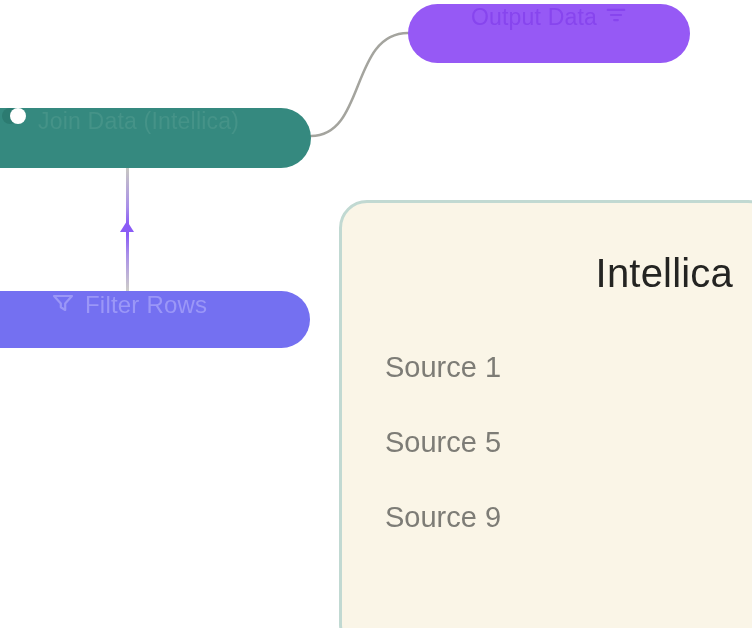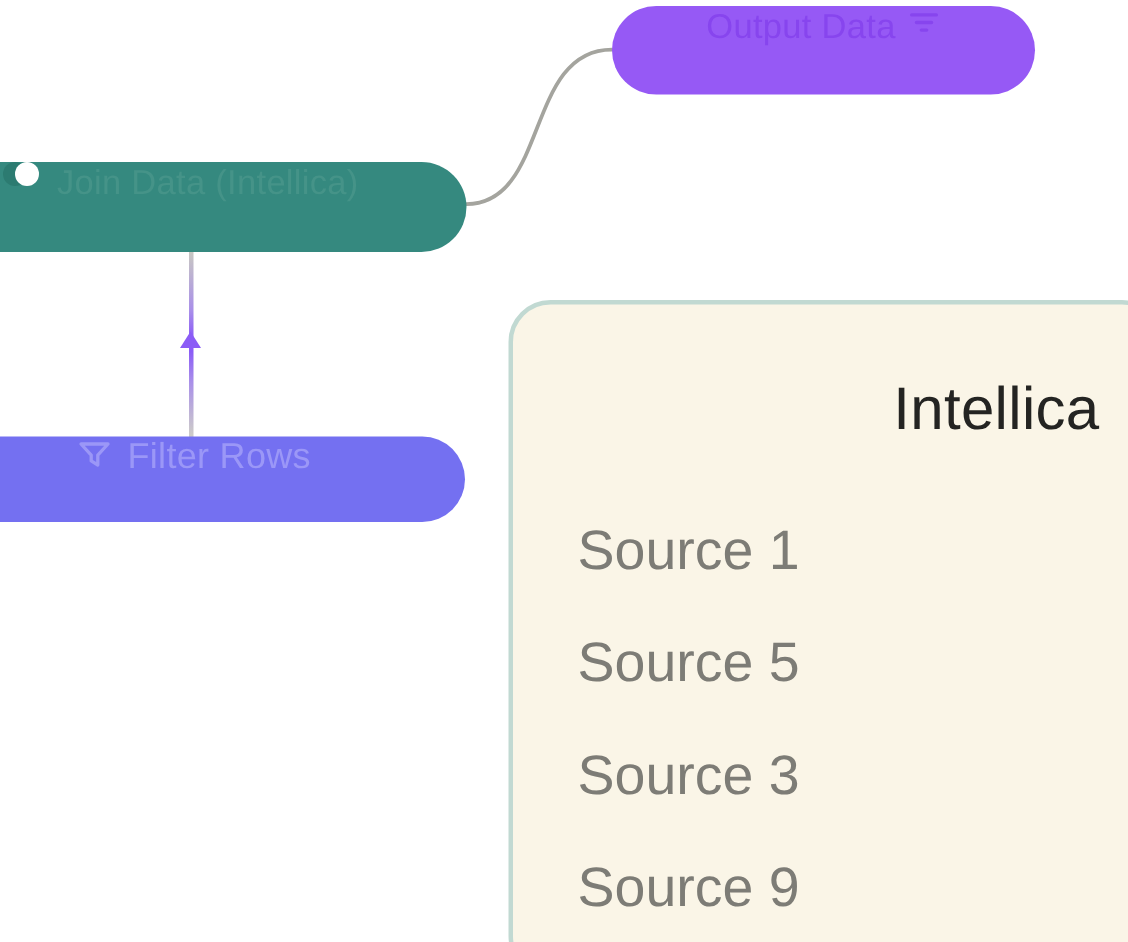--- a/index.html
+++ b/index.html
@@ -113,21 +113,21 @@
   .panel h1 {
     margin: 0;
     font-size: 40px;
     line-height: 42px;
     font-weight: 400;
     color: var(--panel-title, #242422);
     letter-spacing: 0.2px;
     text-align: right;
   }
   .src {
-    font-size: 37px;
+    font-size: 29px;
     line-height: 30px;
     color: var(--panel-item, #7D7C76);
     margin-top: 45px;
     cursor: default;
   }
   .src.first { margin-top: 58px; }
 </style>
 </head>
 <body>
 
@@ -163,17 +163,16 @@
         <path d="M3 5 H21 L14.2 12.4 V19 L9.8 16.3 V12.4 Z"></path>
       </svg>
     </span>
     <span class="nlabel">Filter Rows</span>
   </div>
 
   <div class="panel">
     <h1>Intellica</h1>
     <div class="src first">Source 1</div>
     <div class="src">Source 5</div>
-    <div class="src">Source 3</div>
     <div class="src">Source 9</div>
   </div>
 
 </div>
 
 </body></html>

